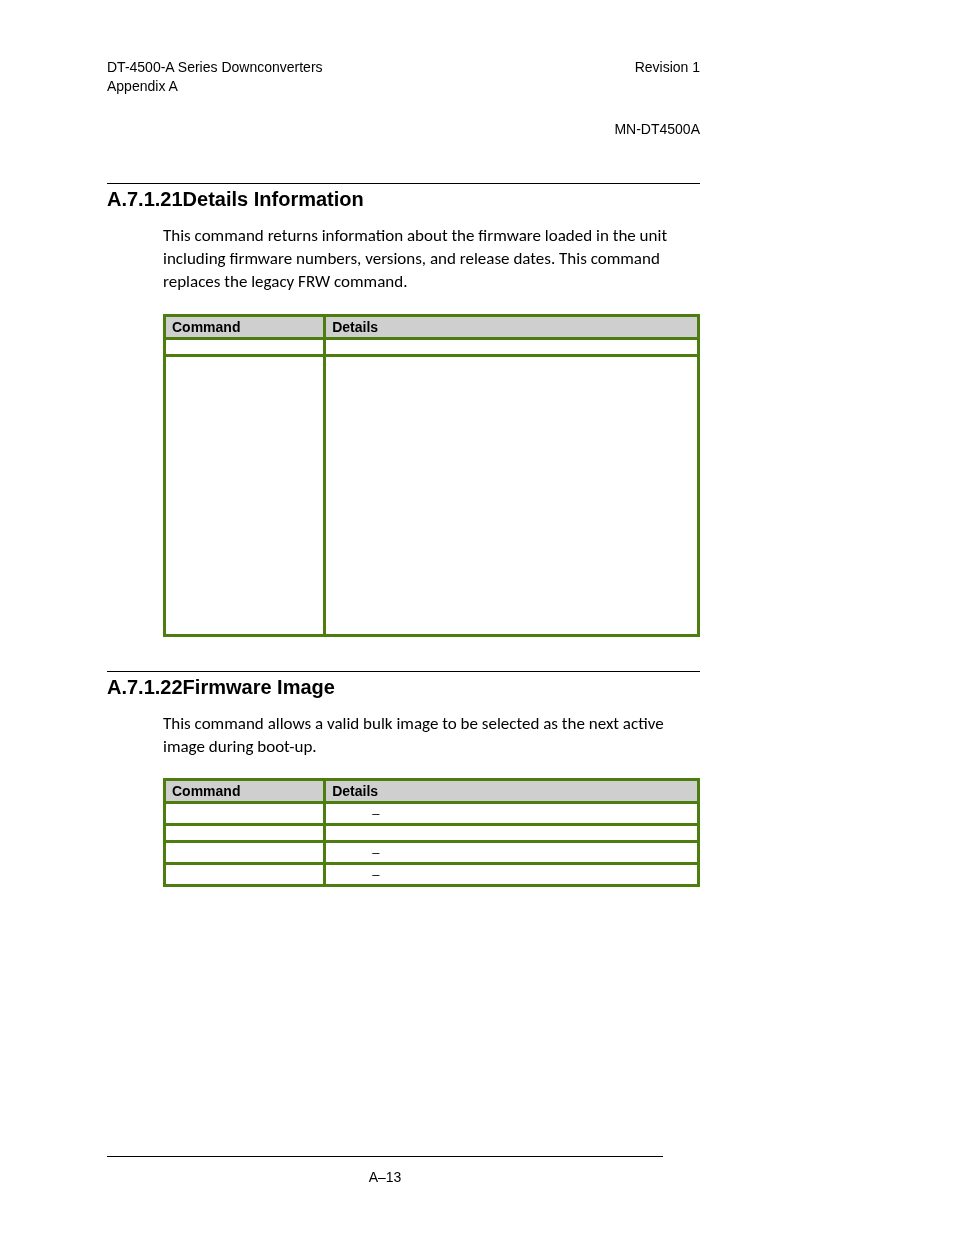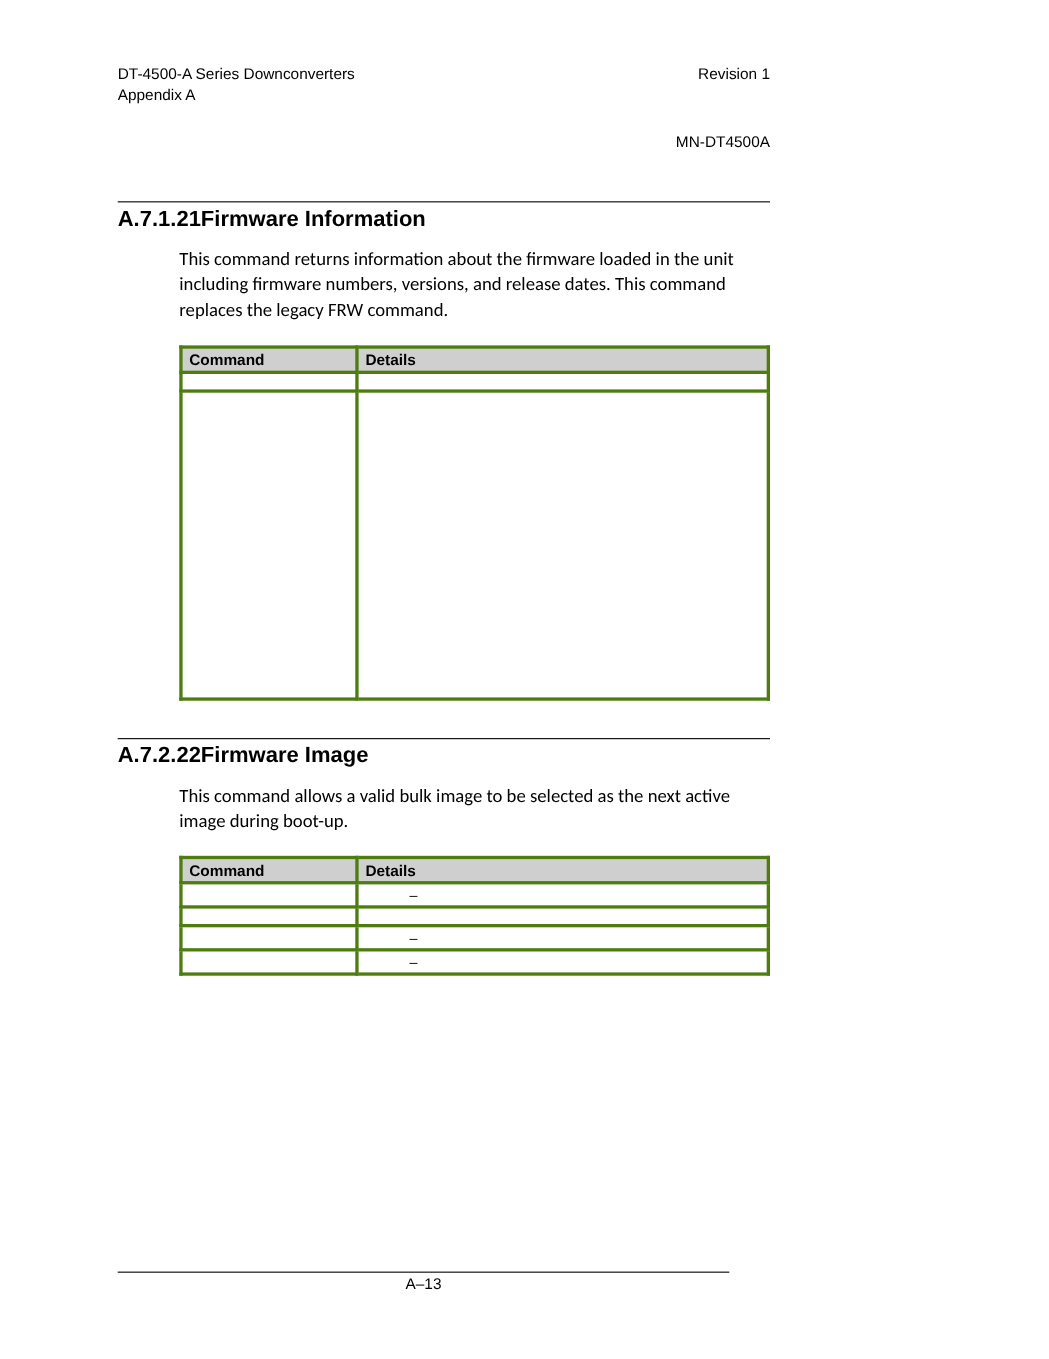--- a/index.html
+++ b/index.html
@@ -82,21 +82,21 @@
   .footer-rule {
     position: absolute;
     left: 107px; right: 107px;
     bottom: 70px;
     border: none;
     border-top: 1px solid #000;
   }
   .page-number {
     position: absolute;
     left: 0; right: 0;
-    bottom: 60px;
+    bottom: 50px;
     text-align: center;
     font-family: Arial, sans-serif;
     font-size: 14px;
   }
 </style>
 </head>
 <body>
 
 <div class="page">
 
@@ -108,21 +108,21 @@
     <div class="right">
       <span>Revision 1</span>
       <span>MN-DT4500A</span>
     </div>
   </div>
 
   <div class="gap-before-rule-1"></div>
   <hr class="section-rule">
   <div class="section-heading">
     <span>A.7.1.21</span>
-    <span>Firmware Information</span>
+    <span>Details Information</span>
   </div>
   <p class="body-para">This command returns information about the firmware loaded in the unit including firmware numbers, versions, and release dates. This command replaces the legacy FRW command.</p>
 
   <table class="cmd-table">
     <tbody>
         <tr>
       <th class="col-command">Command</th>
       <th class="col-details">Details</th>
     </tr>
     <tr class="empty-short">
@@ -132,21 +132,21 @@
     <tr class="empty-tall">
       <td></td>
       <td></td>
     </tr>
   </tbody>
     </table>
 
   <div class="gap-before-rule-2"></div>
   <hr class="section-rule">
   <div class="section-heading">
-    <span>A.7.2.22</span>
+    <span>A.7.1.22</span>
     <span>Firmware Image</span>
   </div>
   <p class="body-para">This command allows a valid bulk image to be selected as the next active image during boot-up.</p>
 
   <table class="cmd-table">
     <tbody>
         <tr>
       <th class="col-command">Command</th>
       <th class="col-details">Details</th>
     </tr>

